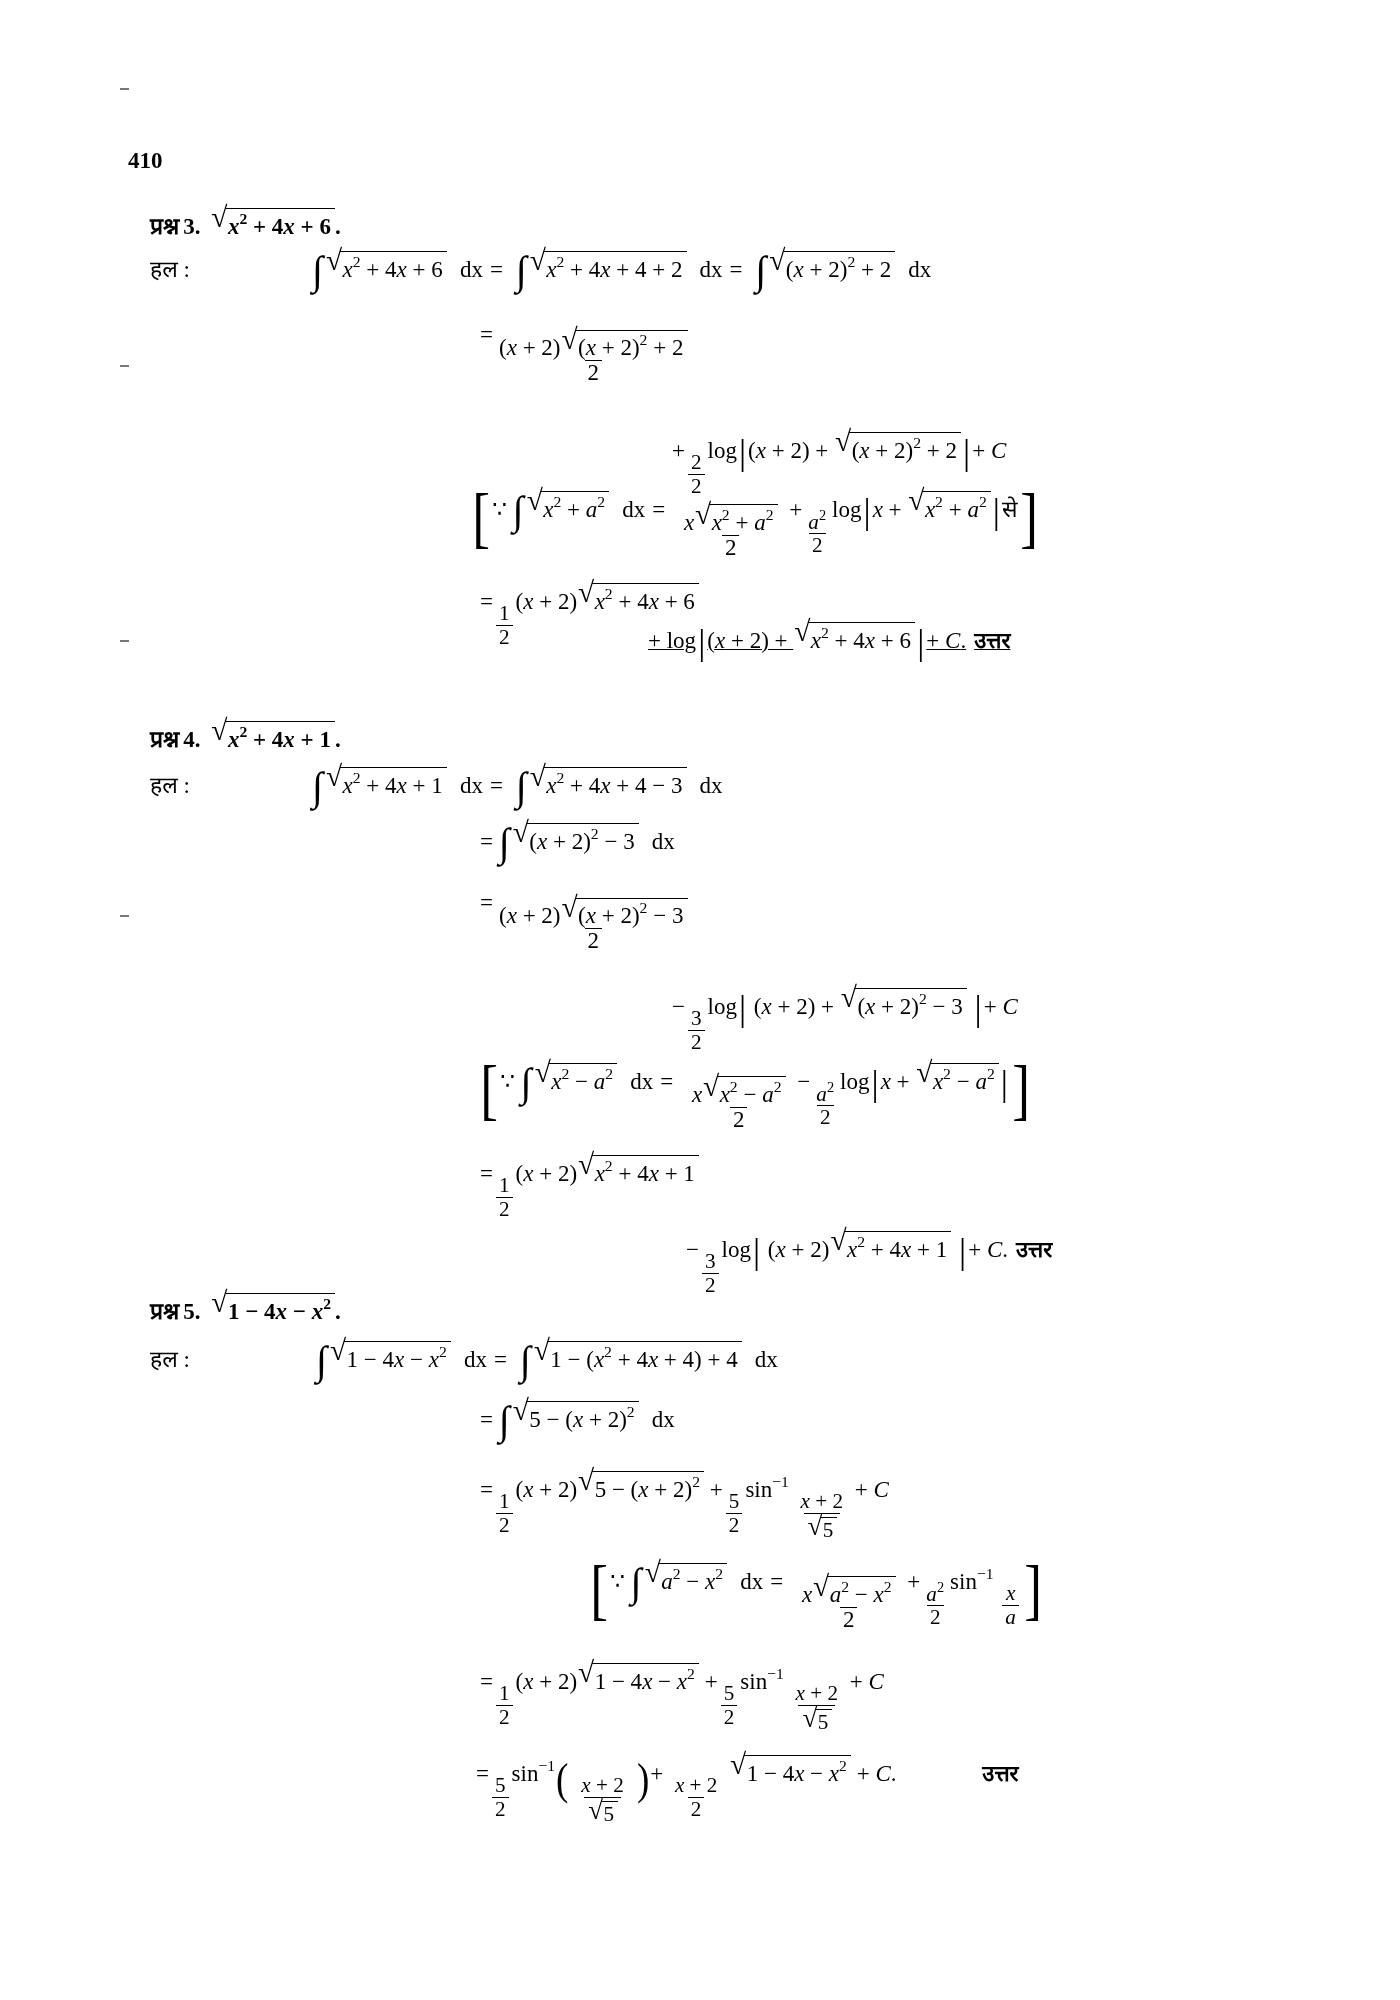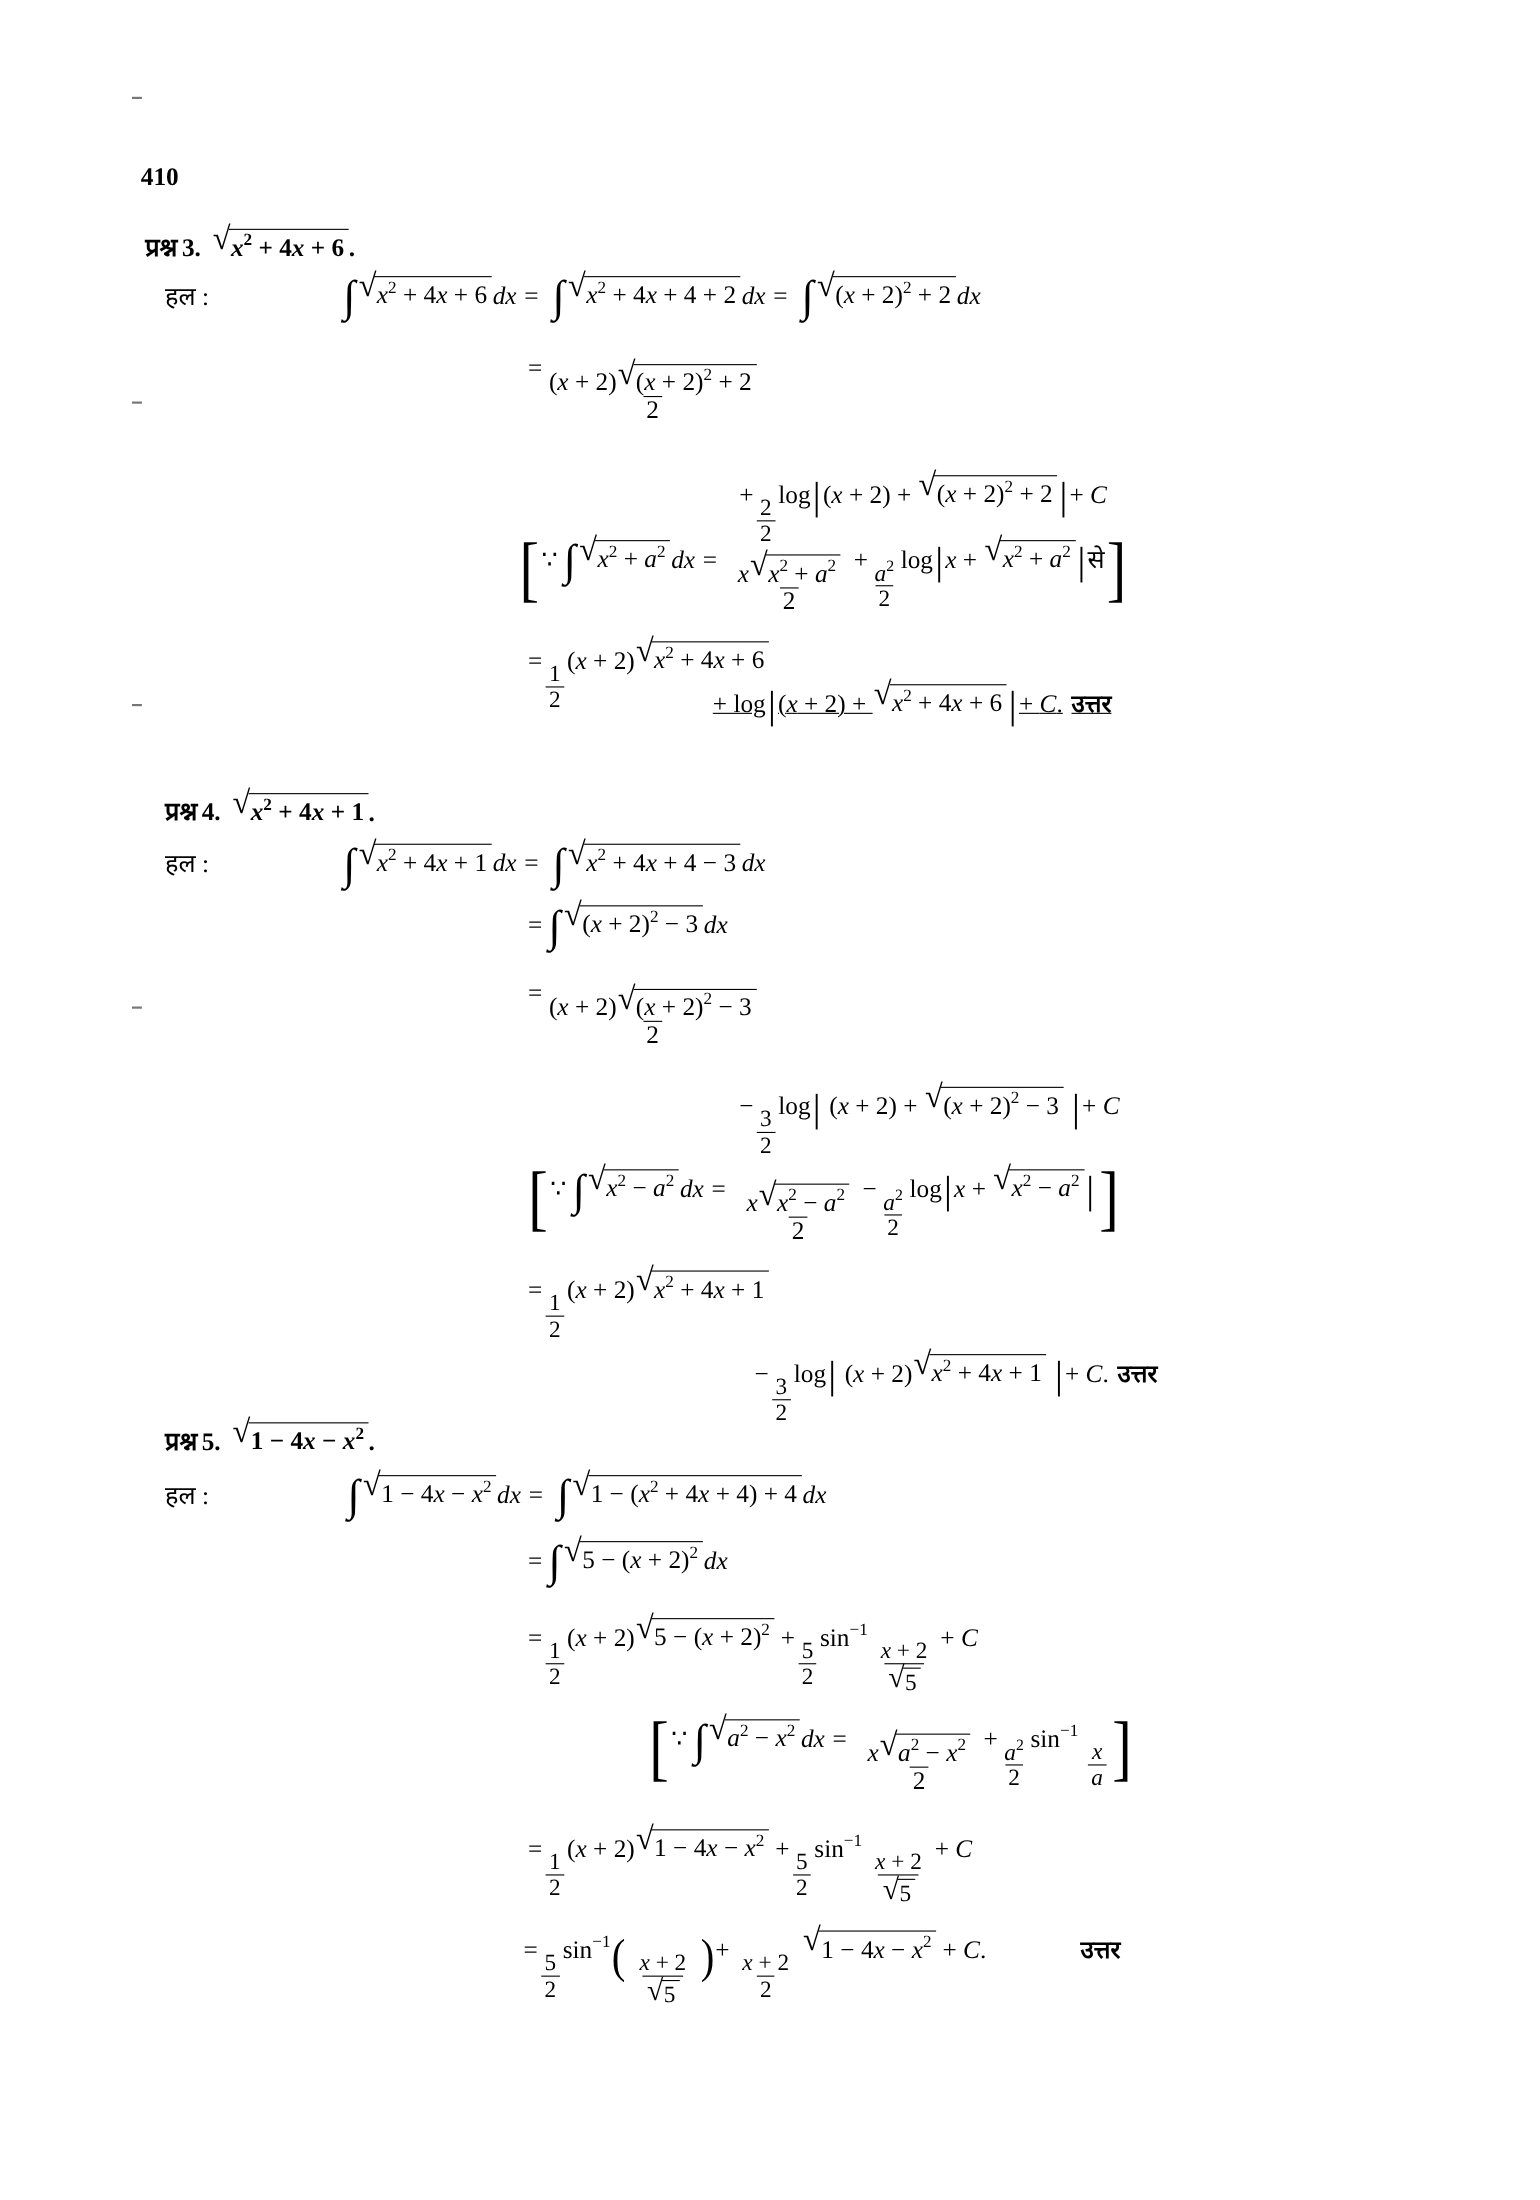--- a/index.html
+++ b/index.html
@@ -123,42 +123,42 @@
   .label-h {
     font-weight: normal;
     font-size: 23px;
   }
   .ans {
     font-weight: bold;
     font-size: 22px;
     margin-left: 8px;
   }
   .eq { margin: 0 7px; }
-  .dx { font-style: italic; margin-left: 1px; text-align: center; }
+  .dx { margin-left: 13px; text-align: center; }
   .tick {
     position: absolute;
     left: 120px;
     width: 9px;
     height: 1.5px;
     background: #777;
   }
 </style>
 </head>
 <body>
 
 <div class="page">
 
   <div class="tick" style="top:88px"></div>
   <div class="tick" style="top:365px"></div>
   <div class="tick" style="top:640px"></div>
   <div class="tick" style="top:915px"></div>
 
   <div class="page-number">410</div>
 
-  <div class="row" style="left:132px; top:205px;">
+  <div class="row" style="left:150px; top:205px;">
     <span class="label-q">प्रश्न</span>
     <span class="label-q">3.</span>
     <span class="math bold">
       &nbsp;<span class="sqrt"><span class="rad">√</span><span class="bar"><i>x</i><span class="sup">2</span> + 4<i>x</i> + 6</span></span>.
     </span>
   </div>
 
   <div class="row" style="left:150px; top:252px;">
     <span class="label-h">हल :</span>
   </div>

